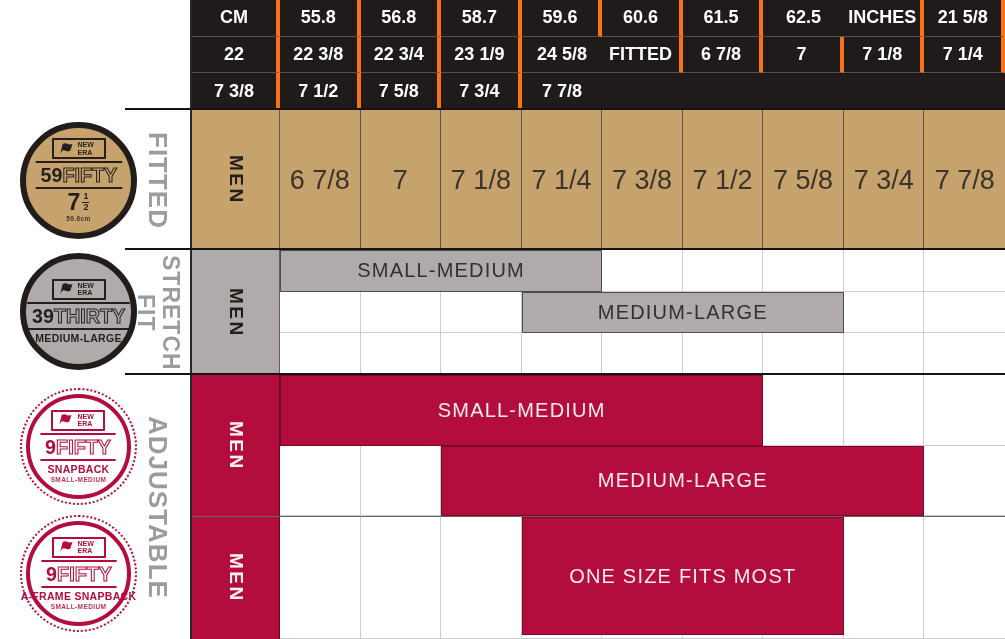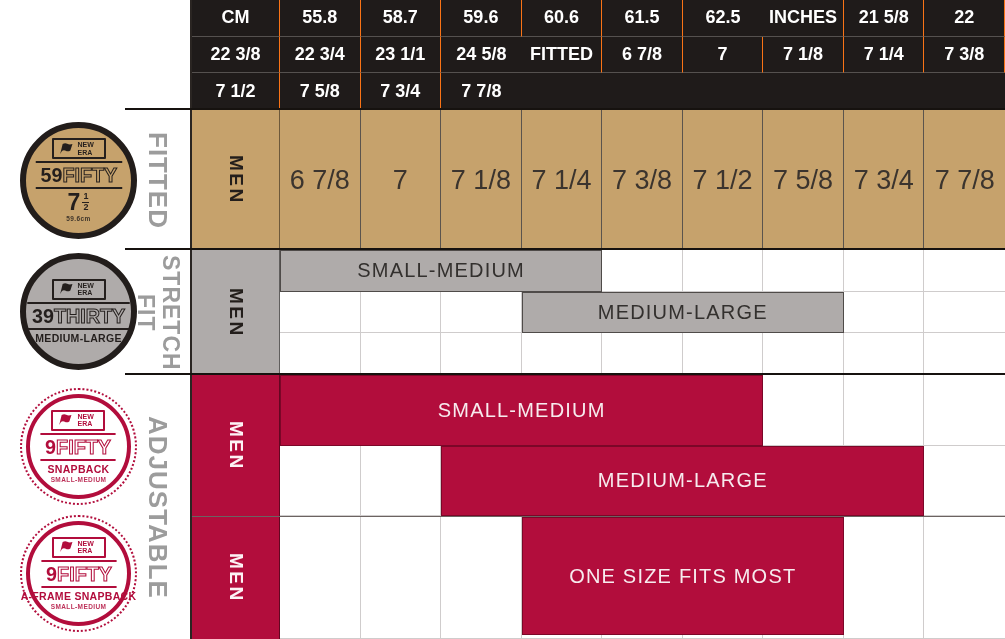--- a/index.html
+++ b/index.html
@@ -8,21 +8,21 @@
   }
   *{margin:0;padding:0;box-sizing:border-box;}
   body{background:#fff;font-family:"Liberation Sans",sans-serif;}
   .canvas{position:relative;width:1005px;height:639px;background:#fff;overflow:hidden;}
 
   
   .table{position:absolute;left:190px;top:0;width:815px;height:639px;border-left:2px solid #2a2522;}
   .header{height:110px;display:grid;grid-template-columns:88px repeat(9,1fr);grid-template-rows:repeat(3,1fr);
           background:var(--header-bg);}
   .hcell{color:#fff;font-weight:bold;font-size:18px;display:flex;align-items:center;justify-content:center;
-         border-right:1px solid #f97316;border-bottom:1px solid #55514f;white-space:nowrap;}
+         border-right:4px solid #f97316;border-bottom:1px solid #55514f;white-space:nowrap;}
   .hcell.lastc{border-right:none;}
   .section{display:grid;grid-template-columns:88px repeat(9,1fr);position:relative;}
   .s-fitted{height:140px;grid-template-rows:1fr;background:var(--tan);}
   .s-stretch{height:125px;grid-template-rows:repeat(3,1fr);}
   .s-snapback{height:142px;grid-template-rows:repeat(2,1fr);border-bottom:1px solid #6b6361;}
   .s-aframe{height:122px;grid-template-rows:118px 4px;}
   .men{grid-column:1;grid-row:1/-1;display:flex;align-items:center;justify-content:center;
        writing-mode:vertical-rl;text-orientation:mixed;font-weight:bold;font-size:19px;letter-spacing:2.5px;
        border-right:1px solid rgba(0,0,0,.45);}
   .s-fitted .men{background:var(--tan);color:#231e1b;}
@@ -154,31 +154,32 @@
     </div>
 
   <div class="side-label" id="label-fitted">FITTED</div>
   <div class="side-label" id="label-stretch">STRETCH FIT</div>
   <div class="side-label" id="label-adjustable">ADJUSTABLE</div>
 
   <div class="table">
     <div class="header" id="hdr">
         <div class="hcell">CM</div>
         <div class="hcell">55.8</div>
+        <div class="hcell">56.8</div>
         <div class="hcell">58.7</div>
         <div class="hcell">59.6</div>
         <div class="hcell">60.6</div>
         <div class="hcell">61.5</div>
         <div class="hcell lastc">62.5</div>
         <div class="hcell">INCHES</div>
         <div class="hcell">21 5/8</div>
         <div class="hcell">22</div>
         <div class="hcell">22 3/8</div>
         <div class="hcell">22 3/4</div>
-        <div class="hcell">23 1/1</div>
+        <div class="hcell">23 1/9</div>
         <div class="hcell lastc">24 5/8</div>
         <div class="hcell">FITTED</div>
         <div class="hcell">6 7/8</div>
         <div class="hcell">7</div>
         <div class="hcell">7 1/8</div>
         <div class="hcell">7 1/4</div>
         <div class="hcell">7 3/8</div>
         <div class="hcell">7 1/2</div>
         <div class="hcell">7 5/8</div>
         <div class="hcell">7 3/4</div>

